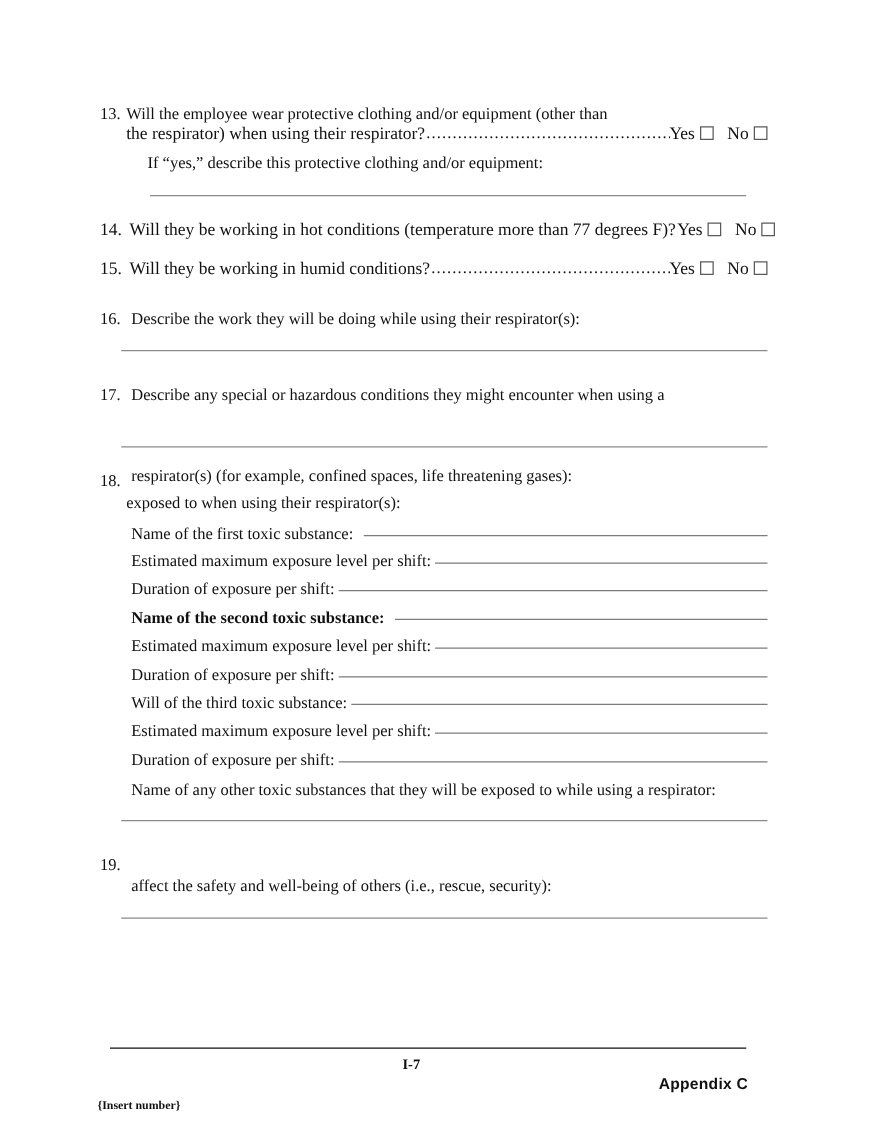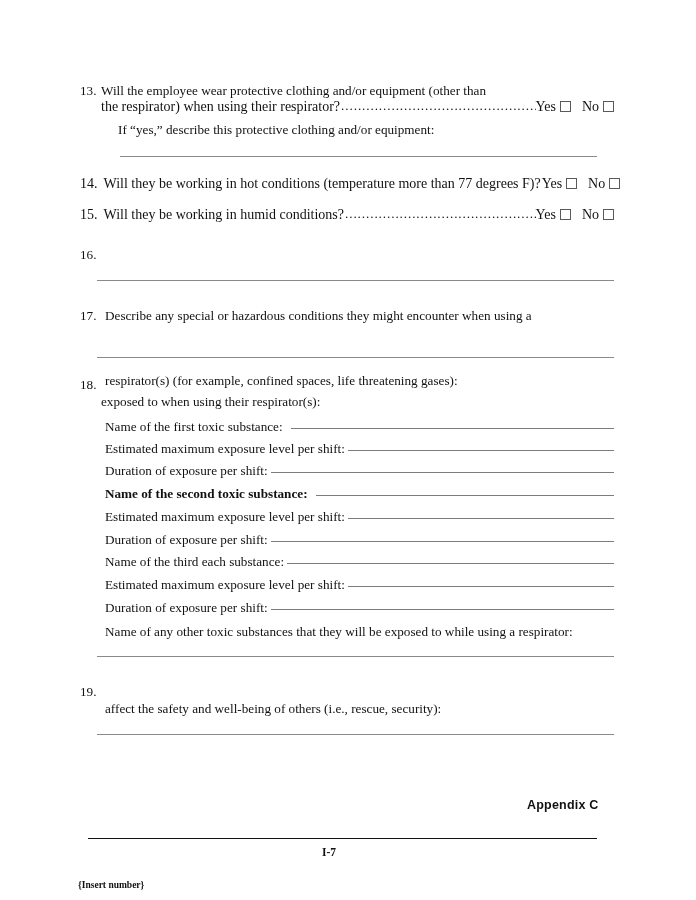--- a/index.html
+++ b/index.html
@@ -180,20 +180,21 @@
     <span class="leader-text">Will they be working in humid conditions?</span>
     <span class="leader-dots"></span>
     <span class="yn-label">Yes</span>
     <span class="checkbox"></span>
     <span class="gap-no"></span>
     <span class="yn-label">No</span>
     <span class="checkbox"></span>
   </div>
 
   <div class="qnum" style="left:80px; top:246px;">16.</div>
+  <div class="qbody" style="left:105px; top:246px;">Describe the work they will be doing while using their respirator(s):</div>
   <div class="rule" style="left:97px; top:280px; width:517px;"></div>
 
   <div class="qnum" style="left:80px; top:307px;">17.</div>
   <div class="qbody" style="left:105px; top:307px;">Describe any special or hazardous conditions they might encounter when using a</div>
   <div class="qbody" style="left:105px; top:324px;margin-top:48px;">respirator(s) (for example, confined spaces, life threatening gases):</div>
   <div class="rule" style="left:97px; top:357px; width:517px;"></div>
 
   <div class="qnum" style="left:80px; top:376px;">18.</div>
   <div class="qbody" style="left:101px; top:393px;">exposed to when using their respirator(s):</div>
 
@@ -221,21 +222,21 @@
     <span class="field-label">Estimated maximum exposure level per shift:</span>
     <span class="field-line"></span>
   </div>
 
   <div class="field-row" style="left:105px; top:531px; width:509px;">
     <span class="field-label">Duration of exposure per shift:</span>
     <span class="field-line"></span>
   </div>
 
   <div class="field-row" style="left:105px; top:553px; width:509px;">
-    <span class="field-label">Name of the third each substance:</span>
+    <span class="field-label">Will of the third toxic substance:</span>
     <span class="field-line"></span>
   </div>
 
   <div class="field-row" style="left:105px; top:576px; width:509px;">
     <span class="field-label">Estimated maximum exposure level per shift:</span>
     <span class="field-line"></span>
   </div>
 
   <div class="field-row" style="left:105px; top:599px; width:509px;">
     <span class="field-label">Duration of exposure per shift:</span>
@@ -245,15 +246,15 @@
   <div class="q" style="left:105px; top:623px;">Name of any other toxic substances that they will be exposed to while using a respirator:</div>
   <div class="rule" style="left:97px; top:656px; width:517px;"></div>
 
   <div class="qnum" style="left:80px; top:683px;">19.</div>
   <div class="qbody" style="left:105px; top:700px;">affect the safety and well-being of others (i.e., rescue, security):</div>
   <div class="rule" style="left:97px; top:734px; width:517px;"></div>
 
   <div class="footer-rule" style="left:88px; top:838px; width:509px;"></div>
   <div class="footer-item" style="left:78px; top:880px;">{Insert number}</div>
   <div class="footer-center" style="left:322px; top:846px;">I-7</div>
-  <div class="footer-right" style="left:527px; top:798px;">Appendix C</div>
+  <div class="footer-right" style="left:527px; top:860px;">Appendix C</div>
 
 </div>
 
 </body></html>

